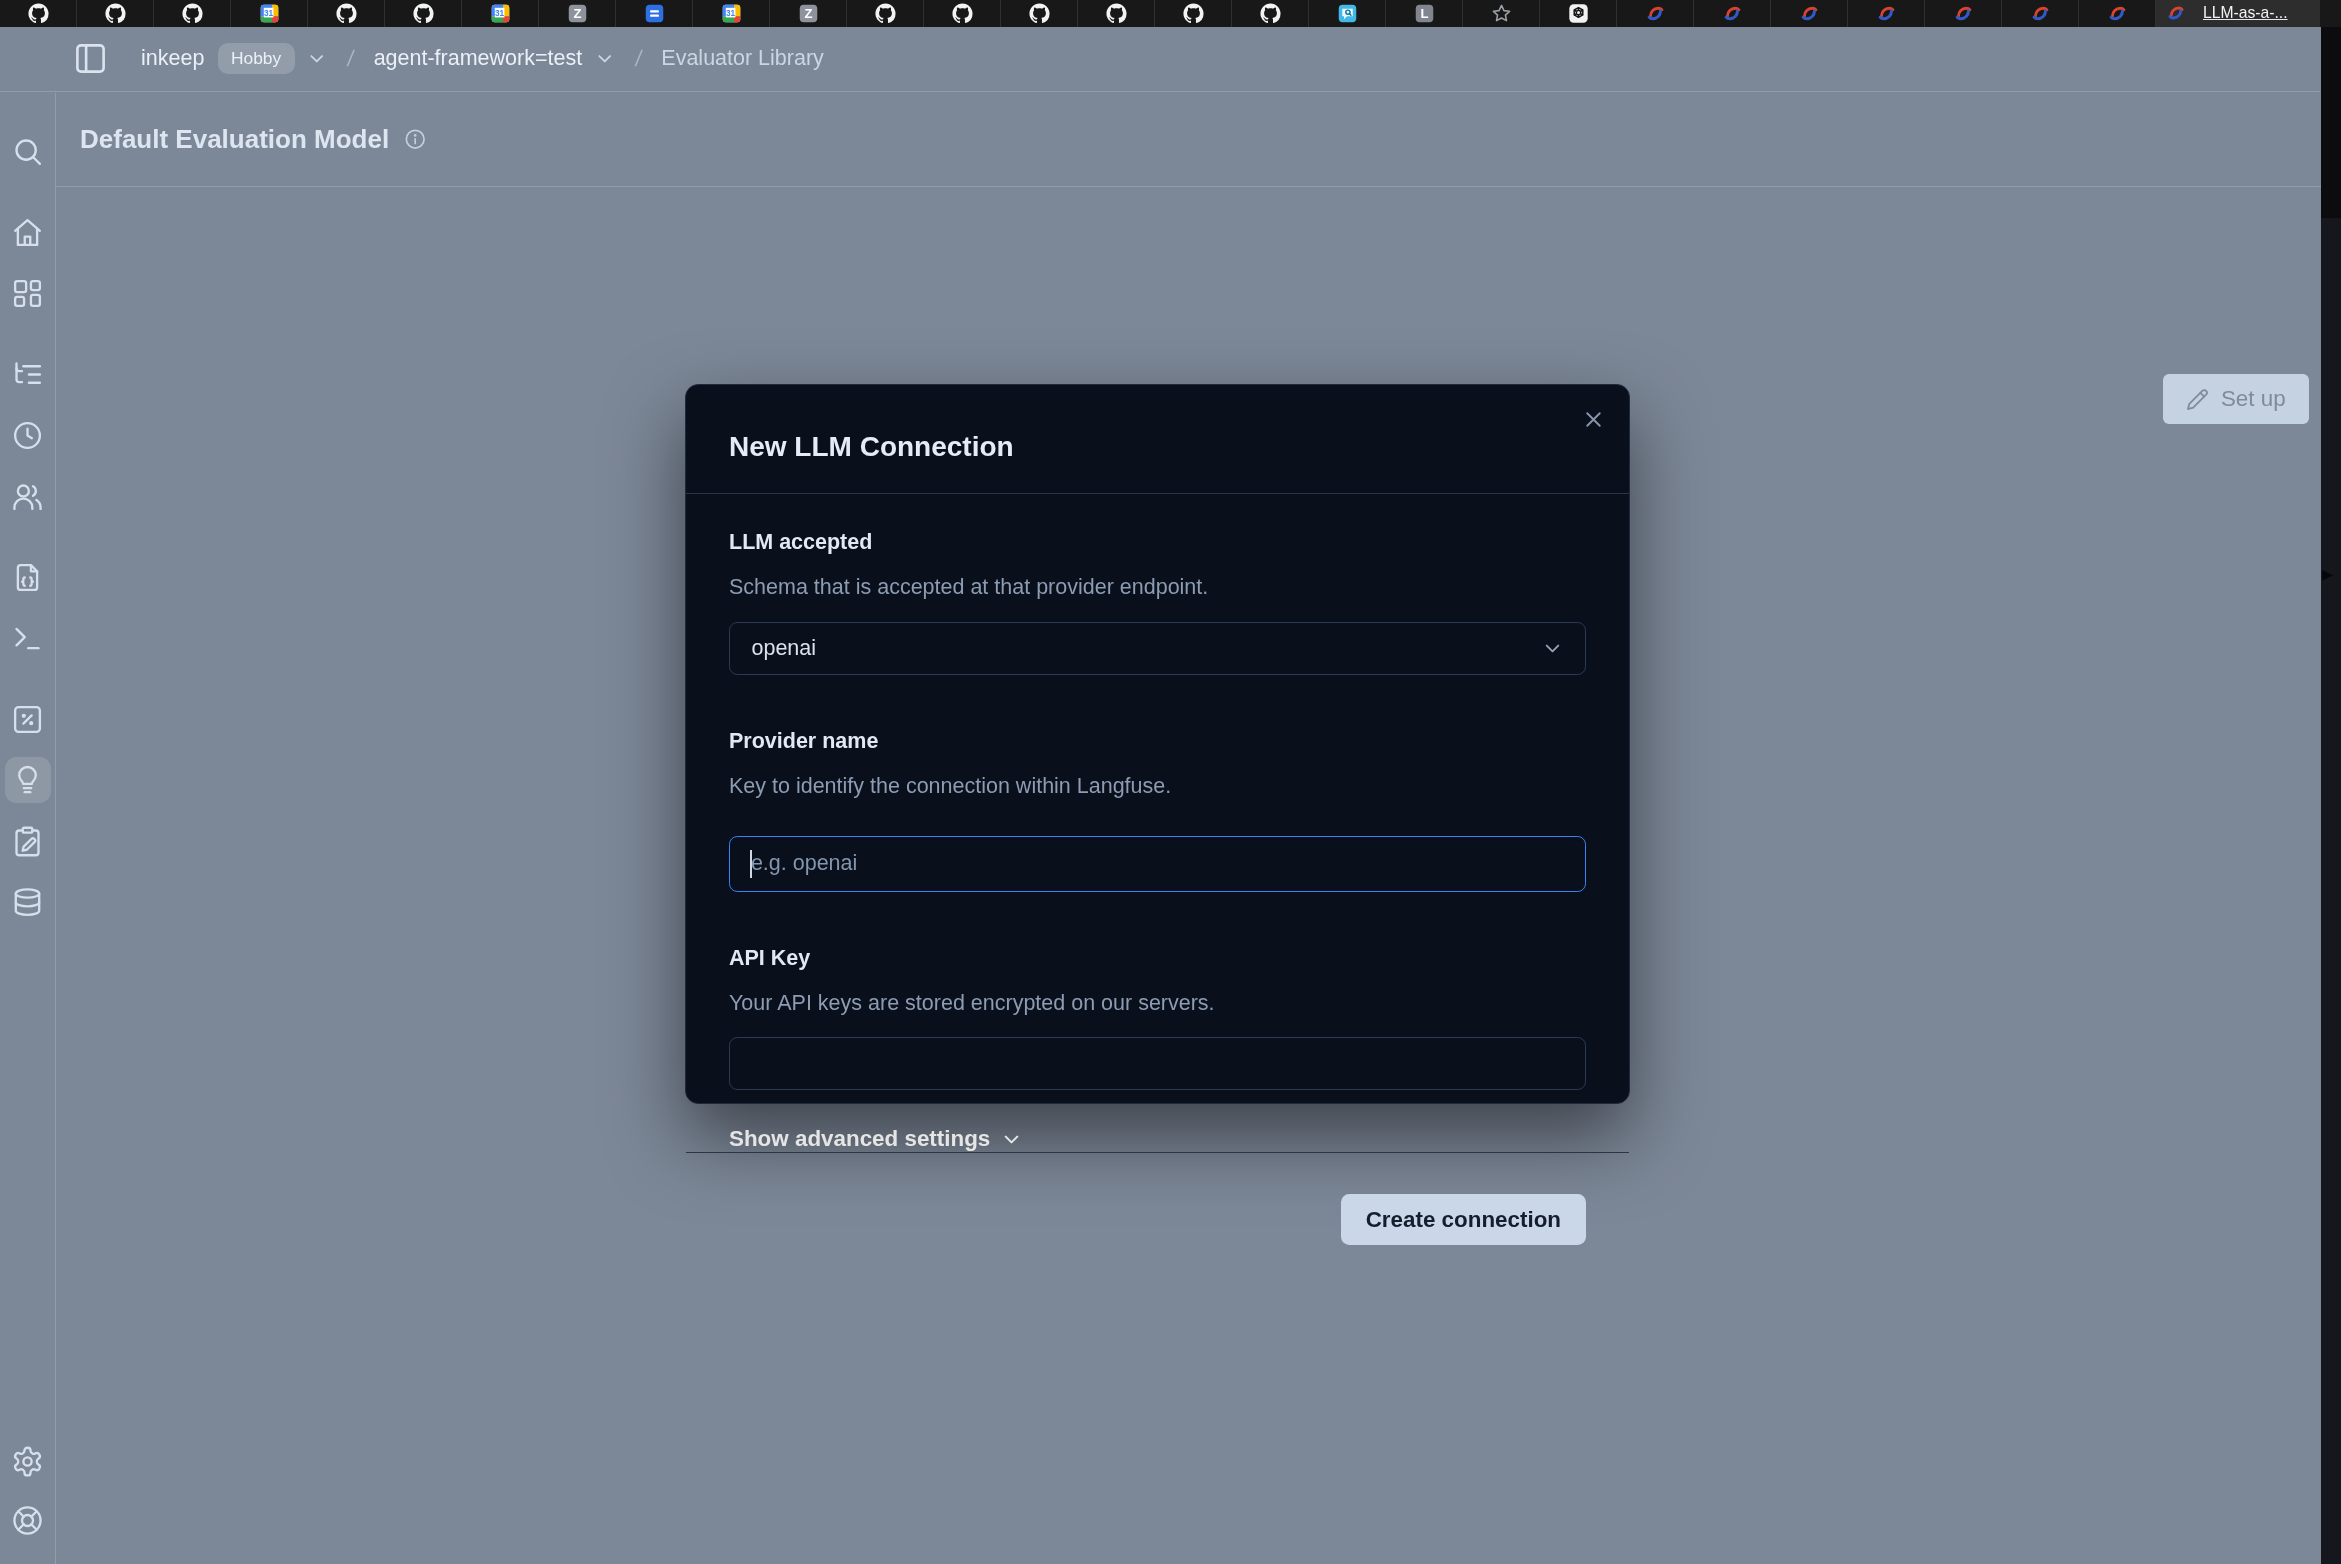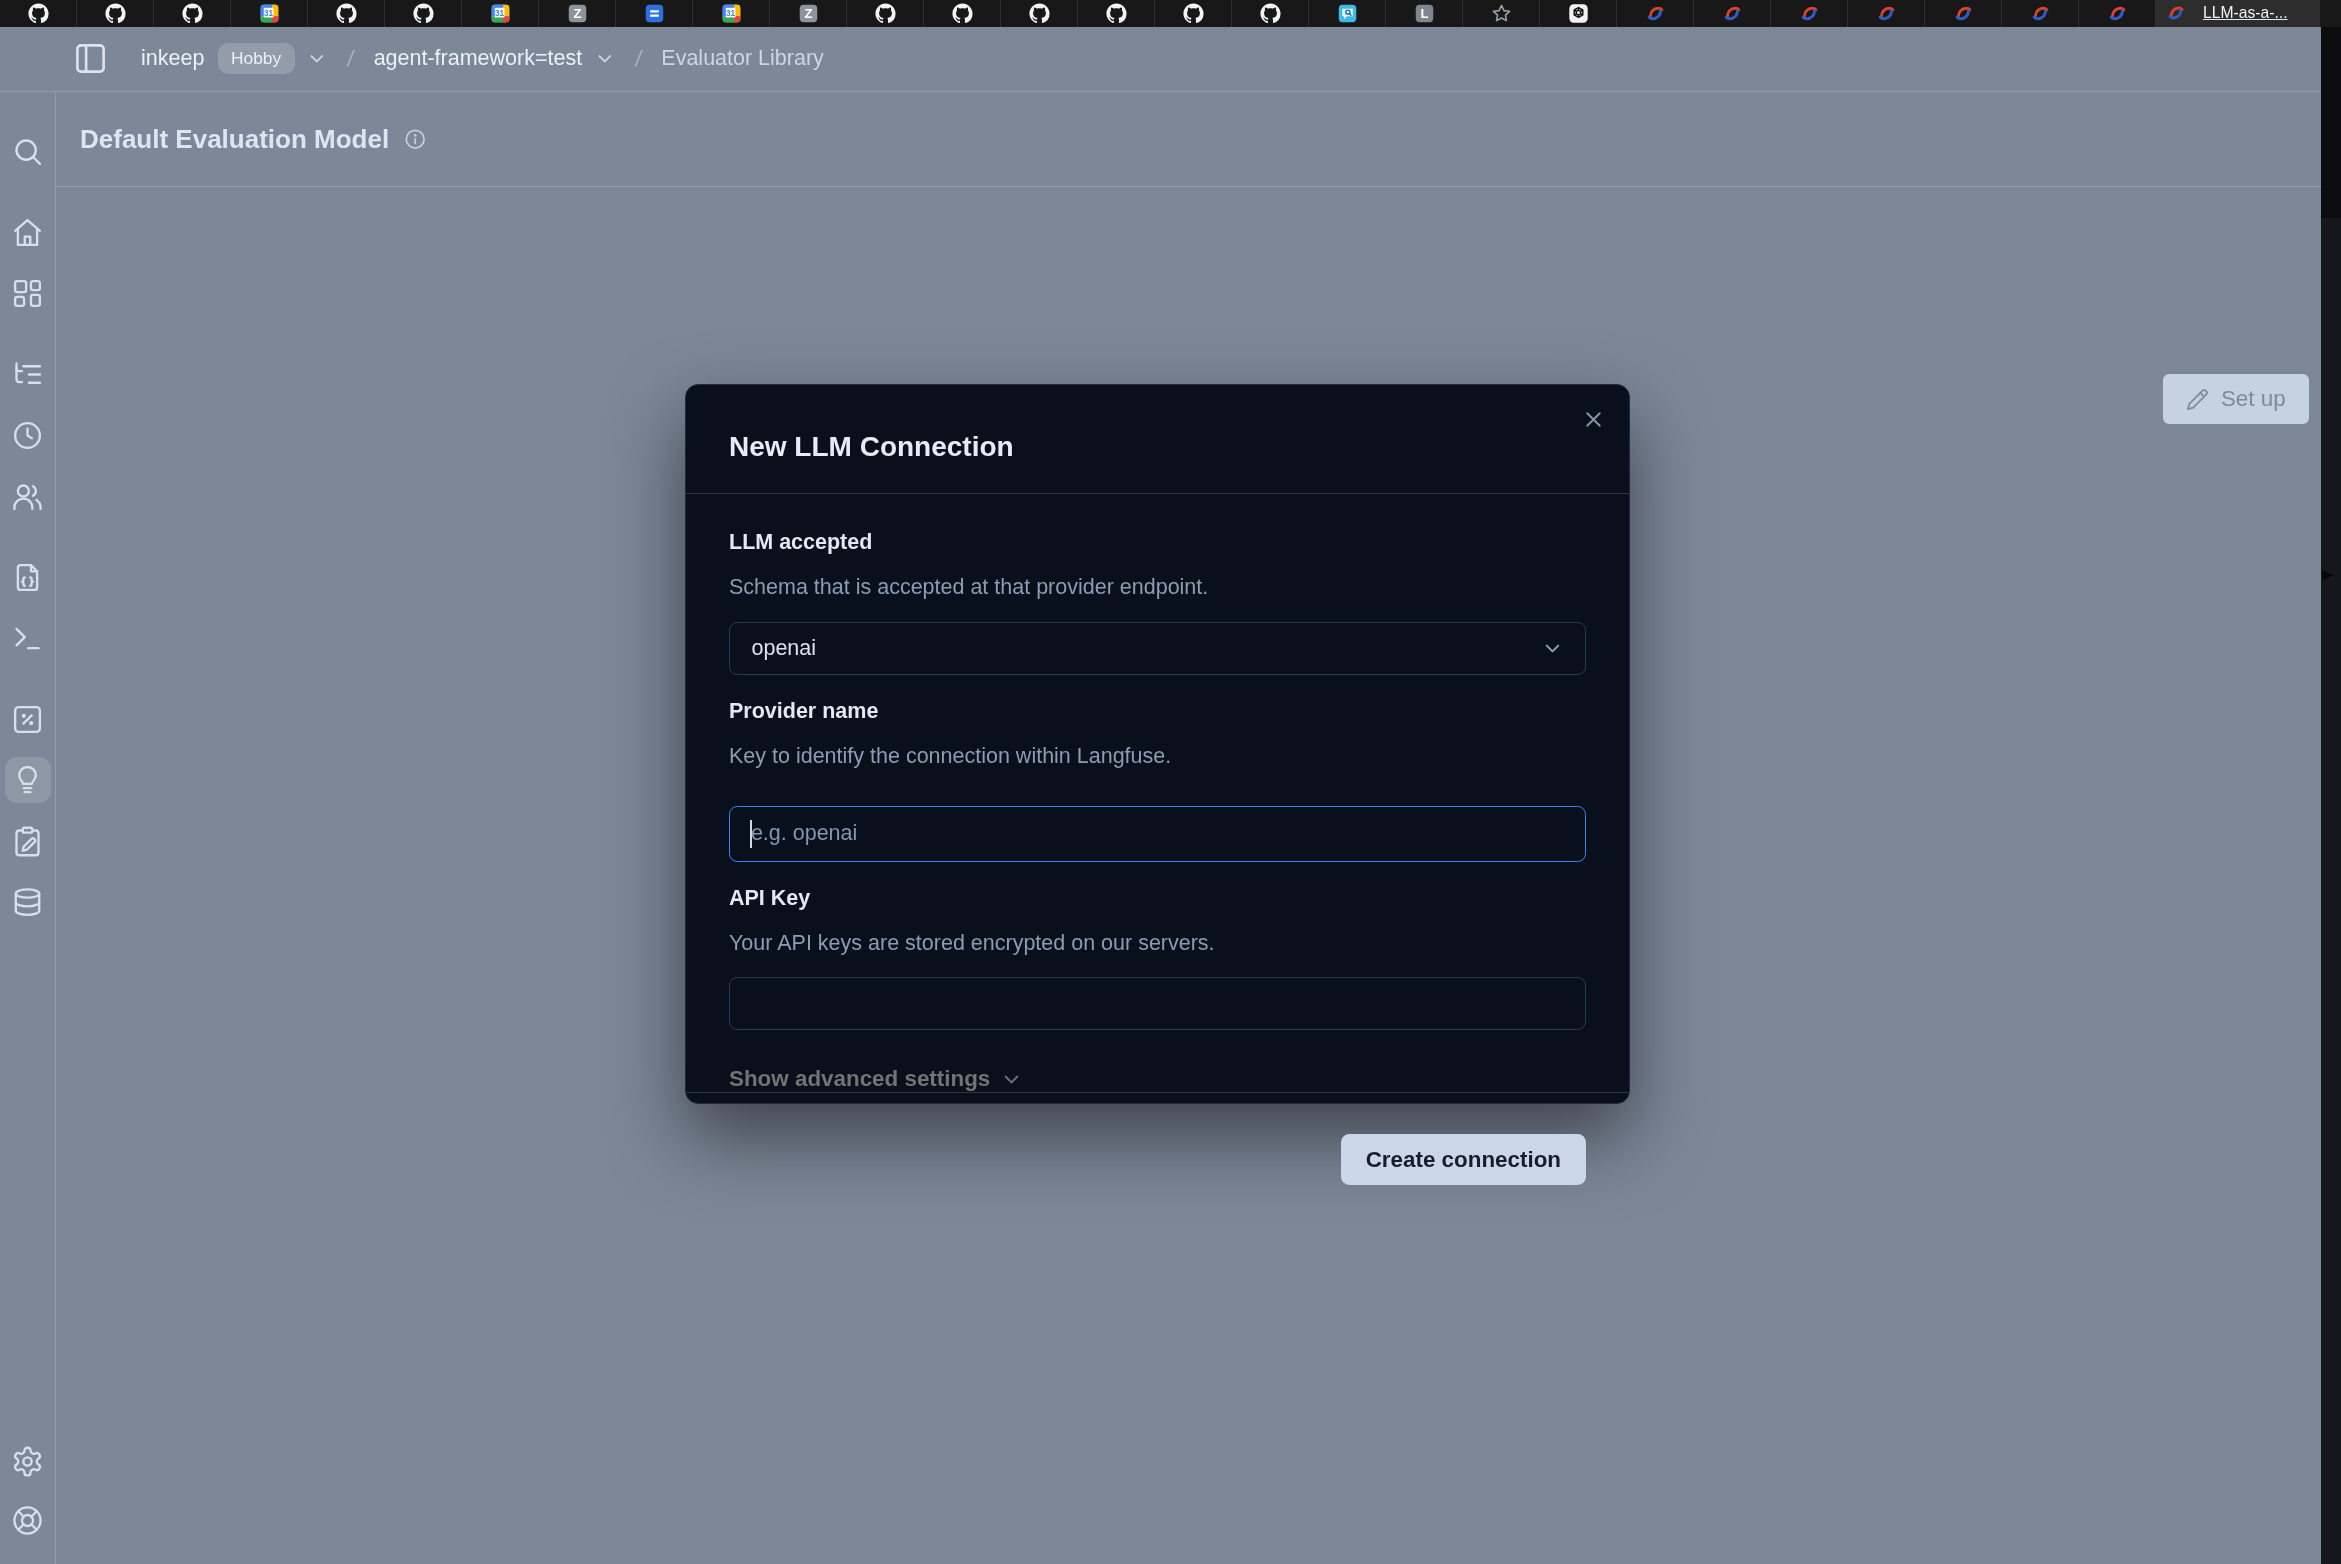--- a/index.html
+++ b/index.html
@@ -122,37 +122,37 @@
   .modal-body { flex:1; padding:36px 43px 0; }
   .field-label { font-size:21.5px; font-weight:700; color:#e3e9f3; }
   .field-desc { font-size:21.5px; color:#8c9cb2; margin-top:20px; }
   .select-box {
     margin-top:21.5px; height:53px; border:0.8px solid #2c3a52; border-radius:8.3px;
     display:flex; align-items:center; justify-content:space-between;
     padding:0 21.5px; cursor:pointer; background:transparent;
   }
   .select-value { font-size:21.5px; color:#dbe3ee; }
   .select-box svg { width:23px; height:23px; color:#93a2b6; }
-  .field-gap { margin-top:24px; }
+  .field-gap { margin-top:54px; }
 
   .text-input {
     margin-top:37px; height:56px; border:1.7px solid var(--color-accent); border-radius:8.3px;
     display:flex; align-items:center; padding:0 20px; background:transparent; cursor:text;
   }
   .caret { width:1.7px; height:28px; background:#cfd9e6; margin-right:-0.8px; }
   .placeholder { font-size:21.5px; color:#8296ad; }
   .api-input {
     margin-top:21.5px; width:100%; height:53px; border:0.8px solid #2c3a52; border-radius:8.3px;
     background:transparent; outline:none; padding:0 20px;
     font-family:inherit; font-size:21.5px; color:#dbe3ee;
   }
   .advanced-toggle {
     margin-top:36px; display:inline-flex; align-items:center; gap:10px;
     background:none; border:none; padding:0; cursor:pointer;
-    font-family:inherit; font-size:22.4px; font-weight:700; color:#737373;
+    font-family:inherit; font-size:22.4px; font-weight:700; color:#e5e5e5;
   }
   .advanced-toggle svg { width:23px; height:23px; }
 
   .modal-footer {
     border-top:0.8px solid #2b3547; padding:41px 43px; display:flex; justify-content:flex-end;
   }
   .create-btn {
     height:51px; background:#c9d7e8; border:none; border-radius:8.3px;
     padding:0 25px; font-family:inherit; font-size:22.4px; font-weight:700;
     color:#141e2d; cursor:pointer;

